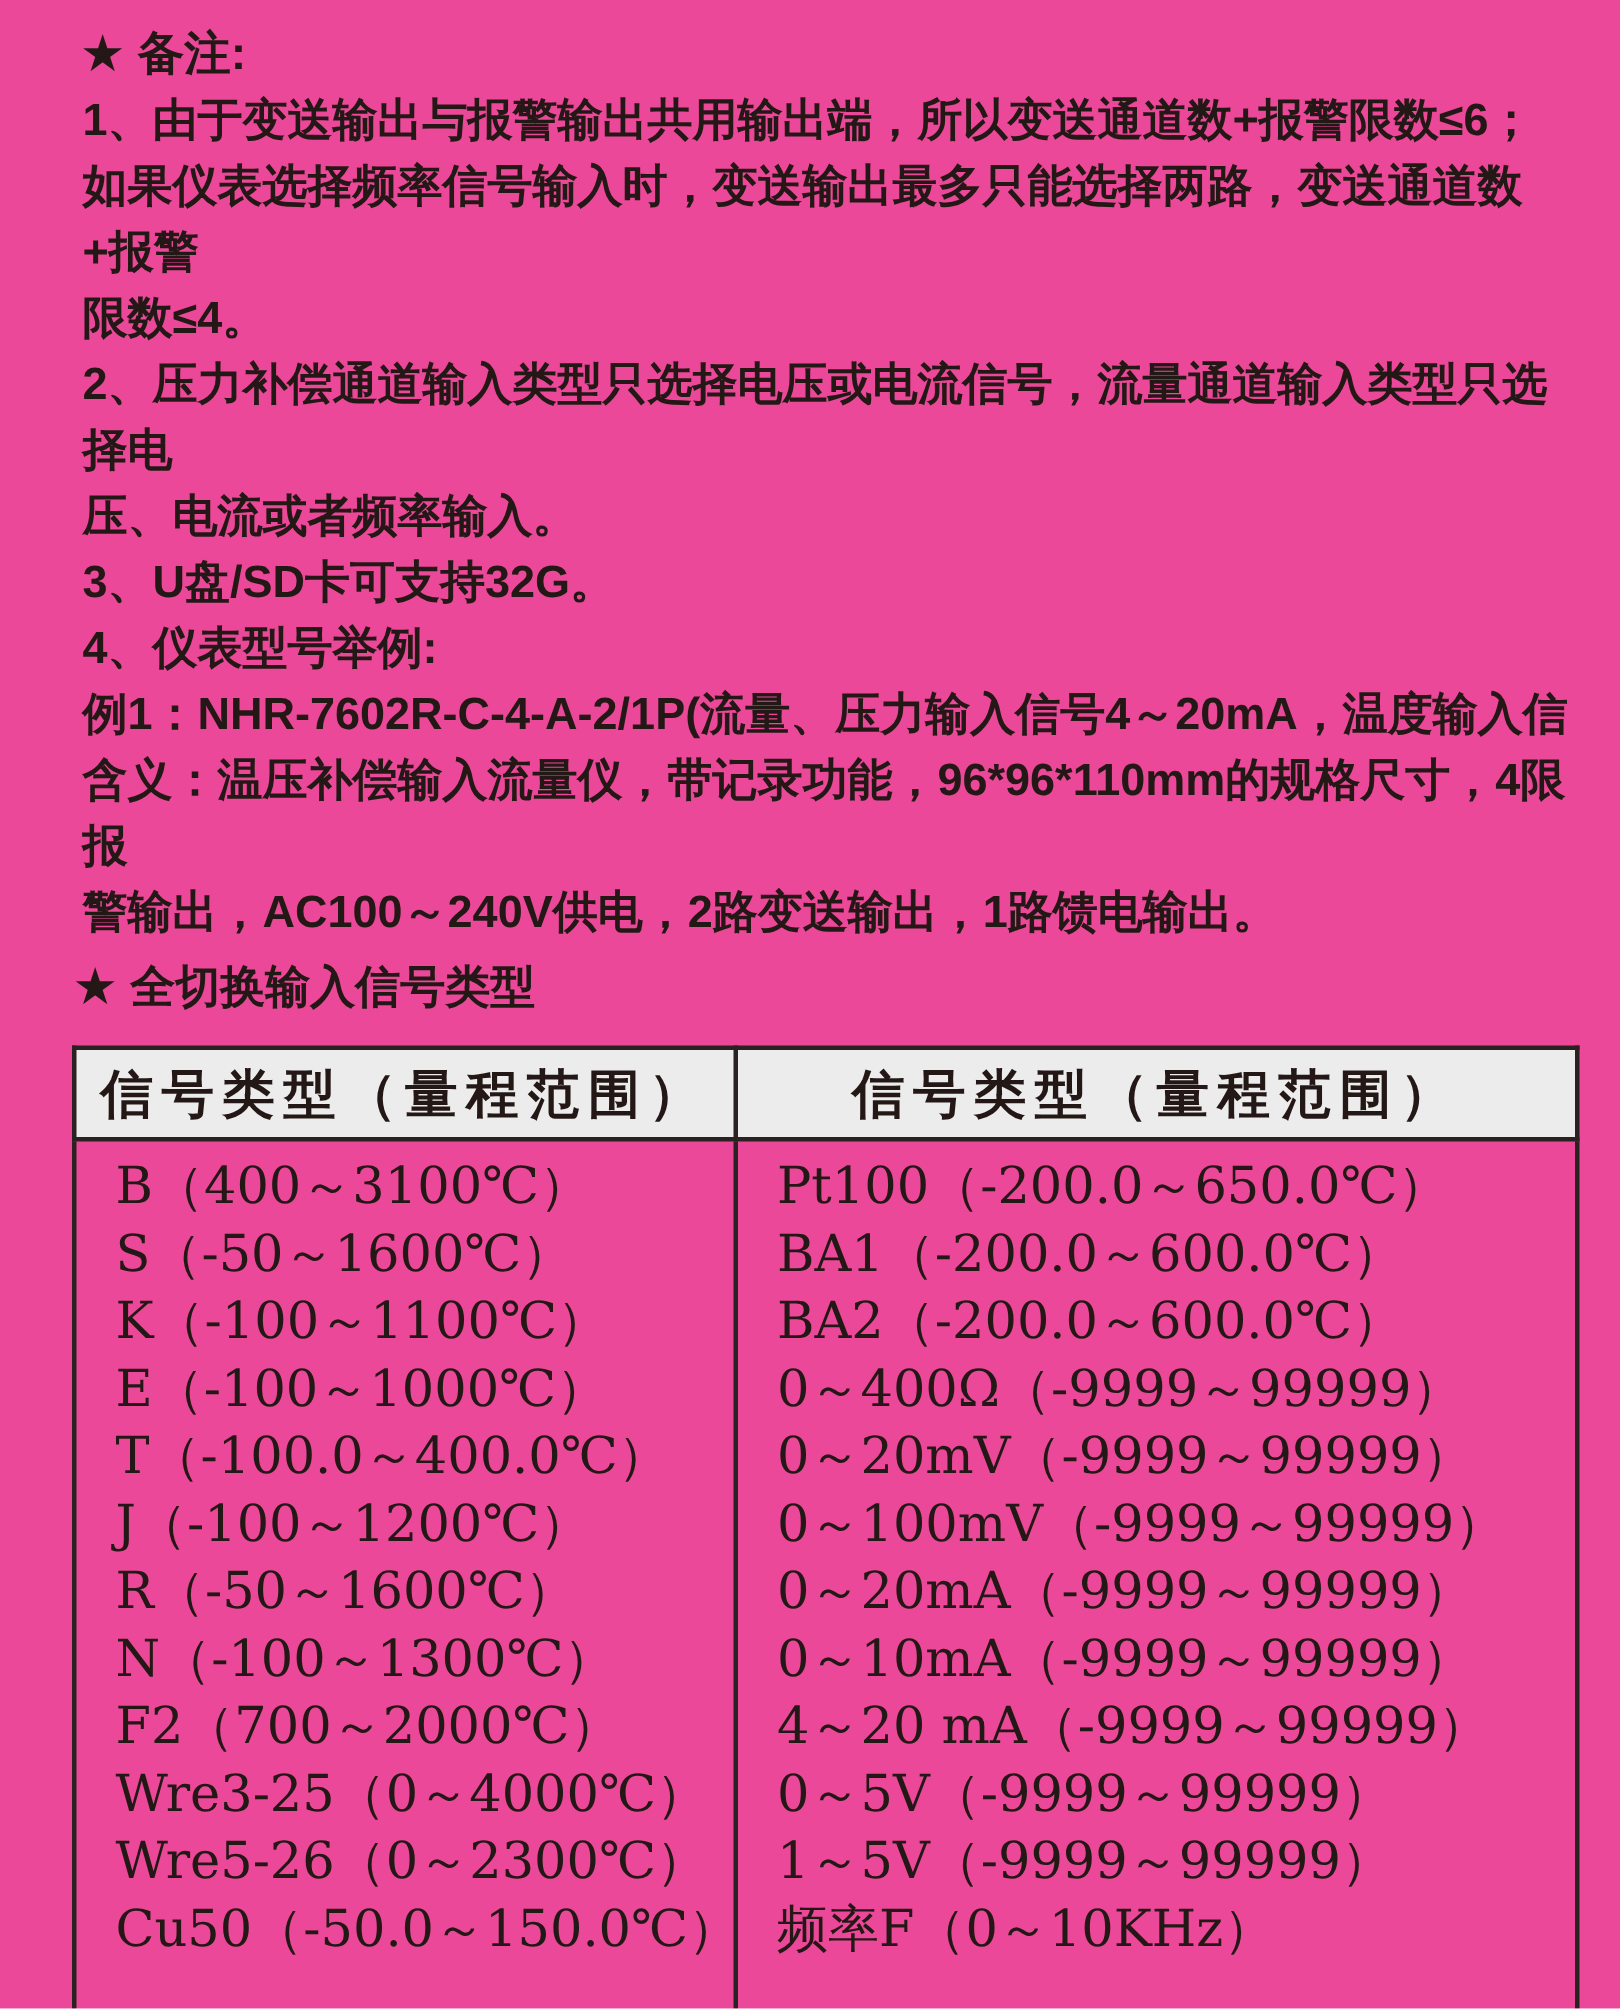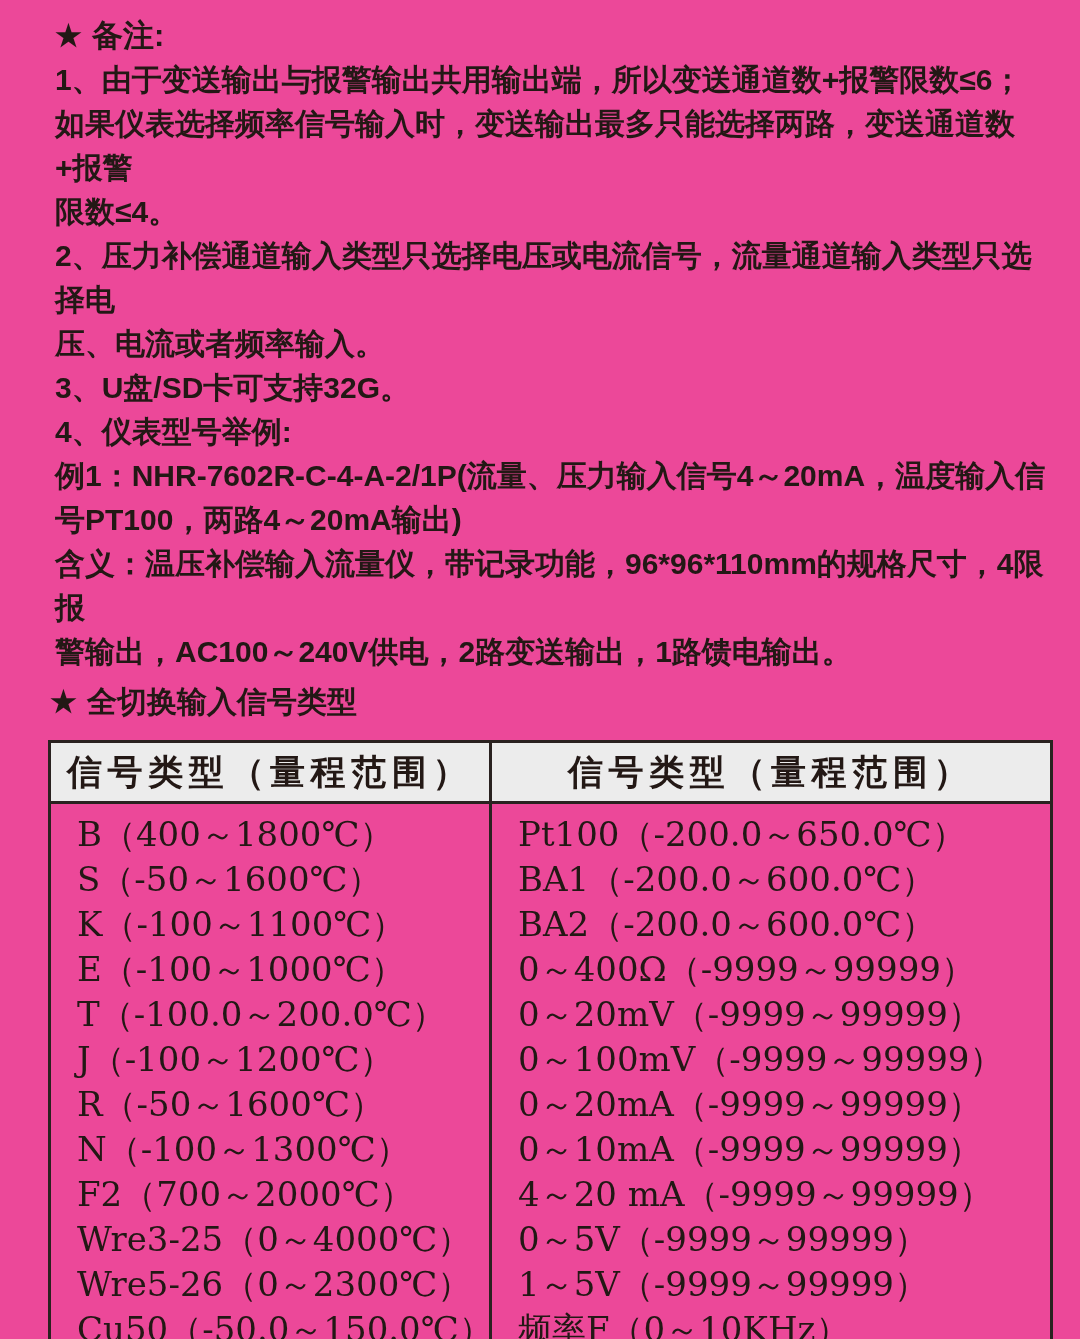--- a/index.html
+++ b/index.html
@@ -78,21 +78,20 @@
     </div>
     <div>
         <div class="note-line">1、由于变送输出与报警输出共用输出端，所以变送通道数+报警限数≤6；</div>
         <div class="note-line">如果仪表选择频率信号输入时，变送输出最多只能选择两路，变送通道数+报警</div>
         <div class="note-line">限数≤4。</div>
         <div class="note-line">2、压力补偿通道输入类型只选择电压或电流信号，流量通道输入类型只选择电</div>
         <div class="note-line">压、电流或者频率输入。</div>
         <div class="note-line">3、U盘/SD卡可支持32G。</div>
         <div class="note-line">4、仪表型号举例:</div>
         <div class="note-line">例1：NHR-7602R-C-4-A-2/1P(流量、压力输入信号4～20mA，温度输入信</div>
-        <div class="note-line">号PT100，两路4～20mA输出)</div>
         <div class="note-line">含义：温压补偿输入流量仪，带记录功能，96*96*110mm的规格尺寸，4限报</div>
         <div class="note-line">警输出，AC100～240V供电，2路变送输出，1路馈电输出。</div>
       </div>
   </div>
 
   <div class="section-heading">
     <span class="star">★</span><span>全切换输入信号类型</span>
   </div>
 
   <table class="signal-table">
@@ -102,25 +101,25 @@
     </colgroup>
     <thead>
       <tr>
         <th>信号类型（量程范围）</th>
         <th>信号类型（量程范围）</th>
       </tr>
     </thead>
     <tbody>
       <tr>
         <td>
-            <div class="cell-line">B（400～1800℃）</div>
+            <div class="cell-line">B（400～3100℃）</div>
             <div class="cell-line">S（-50～1600℃）</div>
             <div class="cell-line">K（-100～1100℃）</div>
             <div class="cell-line">E（-100～1000℃）</div>
-            <div class="cell-line">T（-100.0～200.0℃）</div>
+            <div class="cell-line">T（-100.0～400.0℃）</div>
             <div class="cell-line">J（-100～1200℃）</div>
             <div class="cell-line">R（-50～1600℃）</div>
             <div class="cell-line">N（-100～1300℃）</div>
             <div class="cell-line">F2（700～2000℃）</div>
             <div class="cell-line">Wre3-25（0～4000℃）</div>
             <div class="cell-line">Wre5-26（0～2300℃）</div>
             <div class="cell-line">Cu50（-50.0～150.0℃）</div>
           </td>
         <td>
             <div class="cell-line">Pt100（-200.0～650.0℃）</div>

